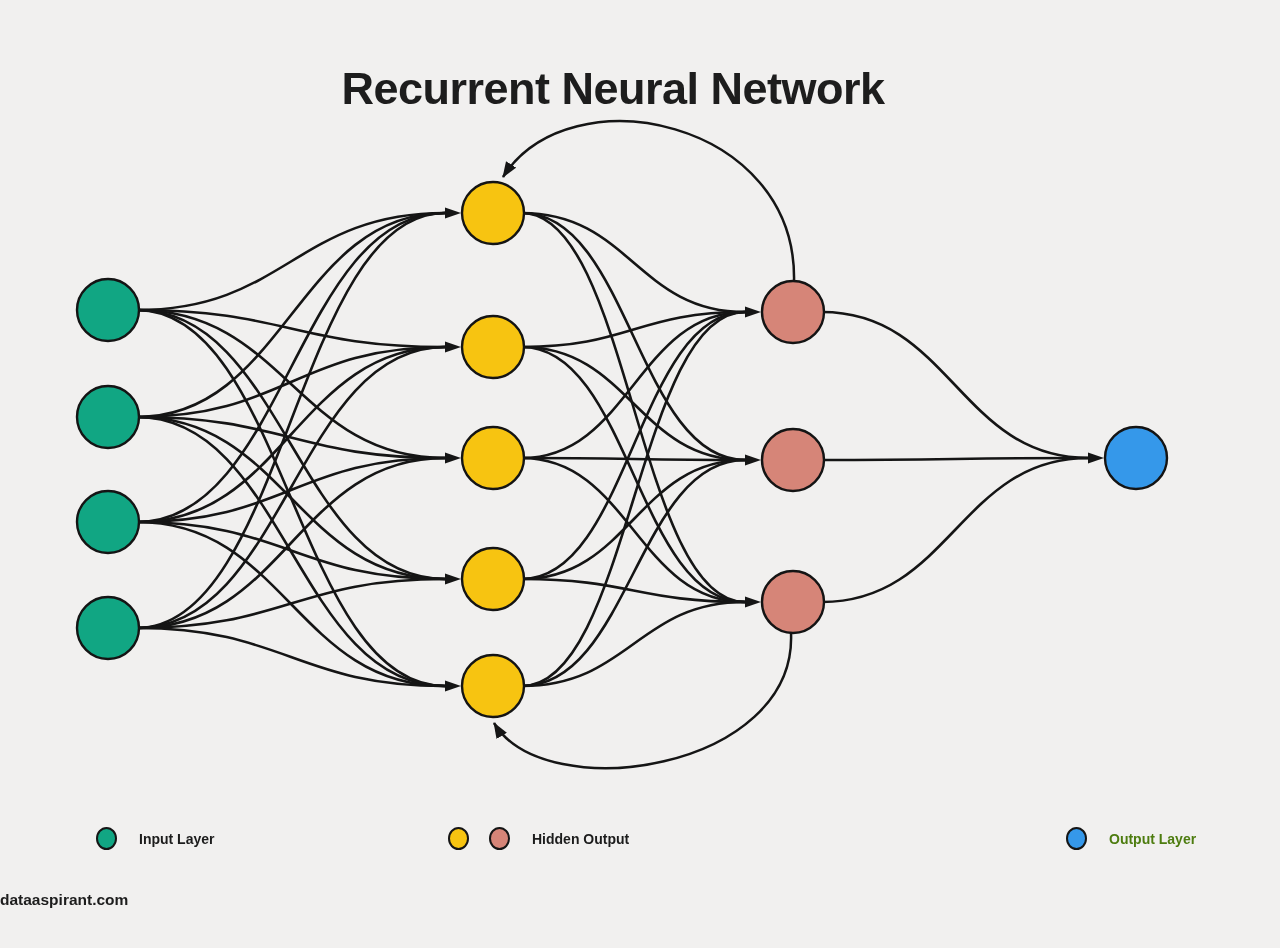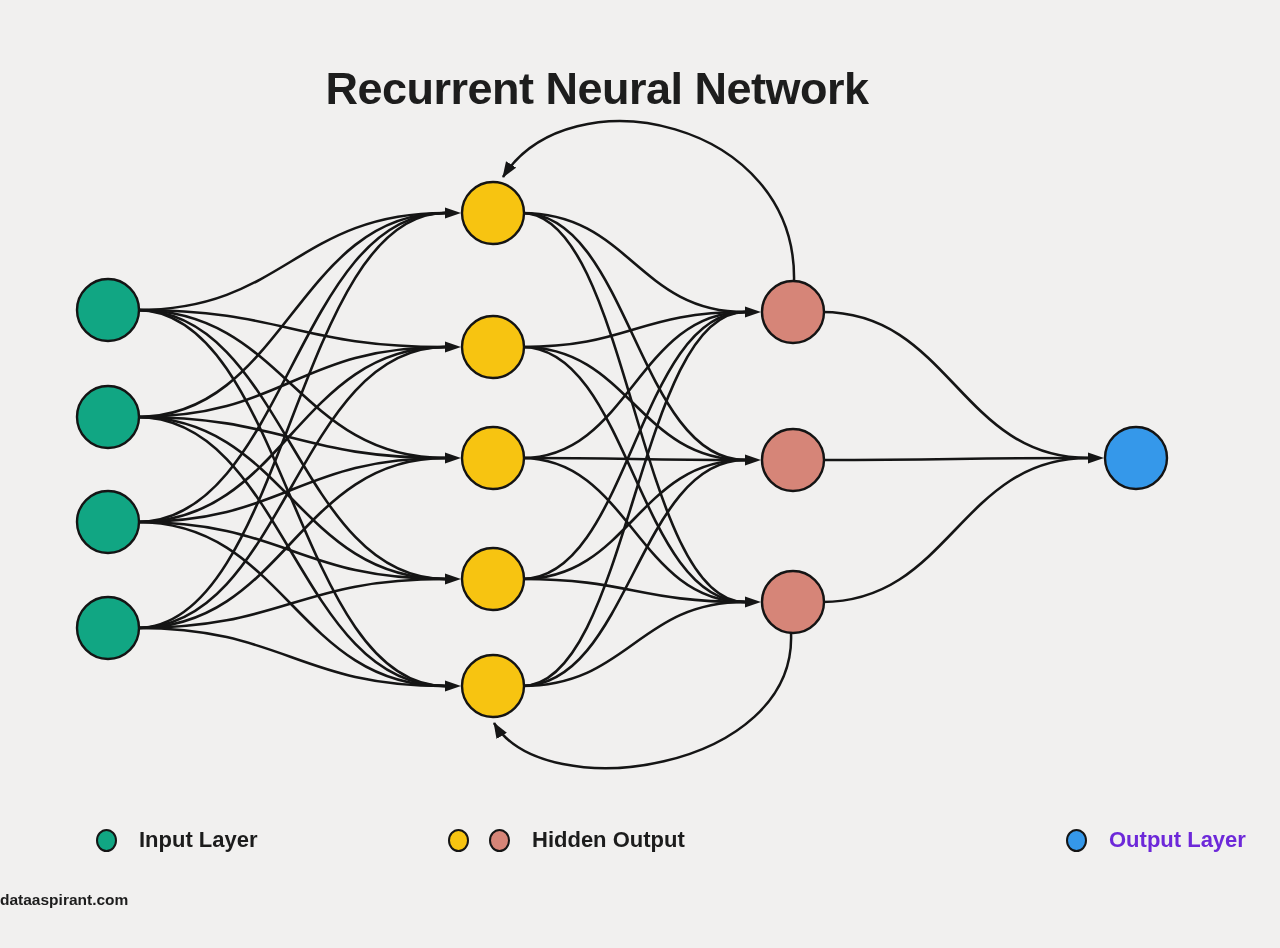--- a/index.html
+++ b/index.html
@@ -7,38 +7,38 @@
     width:1280px;height:948px;
     font-family:"Liberation Sans", sans-serif;
     position:relative;
     overflow:hidden;
   }
   #canvas{
     position:absolute;inset:0;
     width:1280px;height:948px;
   }
   #title{
-    position:absolute;top:33px;left:0;width:1194px;
+    position:absolute;top:33px;left:16px;width:1194px;
     text-align:center;
     font-size:45px;font-weight:800;
     letter-spacing:-0.5px;
     color:#1d1d1d;
   }
   #diagram-svg{position:absolute;top:0;left:0;}
   .legend-item{
     position:absolute;top:827px;
     display:flex;align-items:center;
   }
   .legend-dot{
     width:21px;height:23px;border-radius:50%;
     border:2px solid #151515;box-sizing:border-box;
     margin-right:10px;flex:0 0 auto;
   }
   .legend-label{
-    font-size:22px;font-weight:700;color:#1c1c1c;
+    font-size:14px;font-weight:700;color:#1c1c1c;
     margin-left:12px;white-space:nowrap;
   }
   #footer{
     position:absolute;top:891px;left:0;width:1098px;
     text-align:left;
     font-size:15.5px;font-weight:700;color:#1d1d1d;
   }
 </style>
 </head>
 <body style="background: rgb(241, 240, 239);">
@@ -126,17 +126,17 @@
     <span class="legend-dots" style="display:flex;gap:10px;">
         <span class="legend-dot" style="background: rgb(247, 196, 17);"></span>
         <span class="legend-dot" style="background: rgb(214, 133, 120);"></span>
       </span>
     <span class="legend-label" style="color: rgb(28, 28, 28);">Hidden Output</span>
   </div>
   <div class="legend-item" style="left: 1066px;">
     <span class="legend-dots" style="display:flex;gap:10px;">
         <span class="legend-dot" style="background: rgb(53, 152, 234);"></span>
       </span>
-    <span class="legend-label" style="color: #6d28d9;">Output Layer</span>
+    <span class="legend-label" style="color: #4d7c0f;">Output Layer</span>
   </div>
 
   <div id="footer">dataaspirant.com</div>
 </div>
 
 </body></html>

